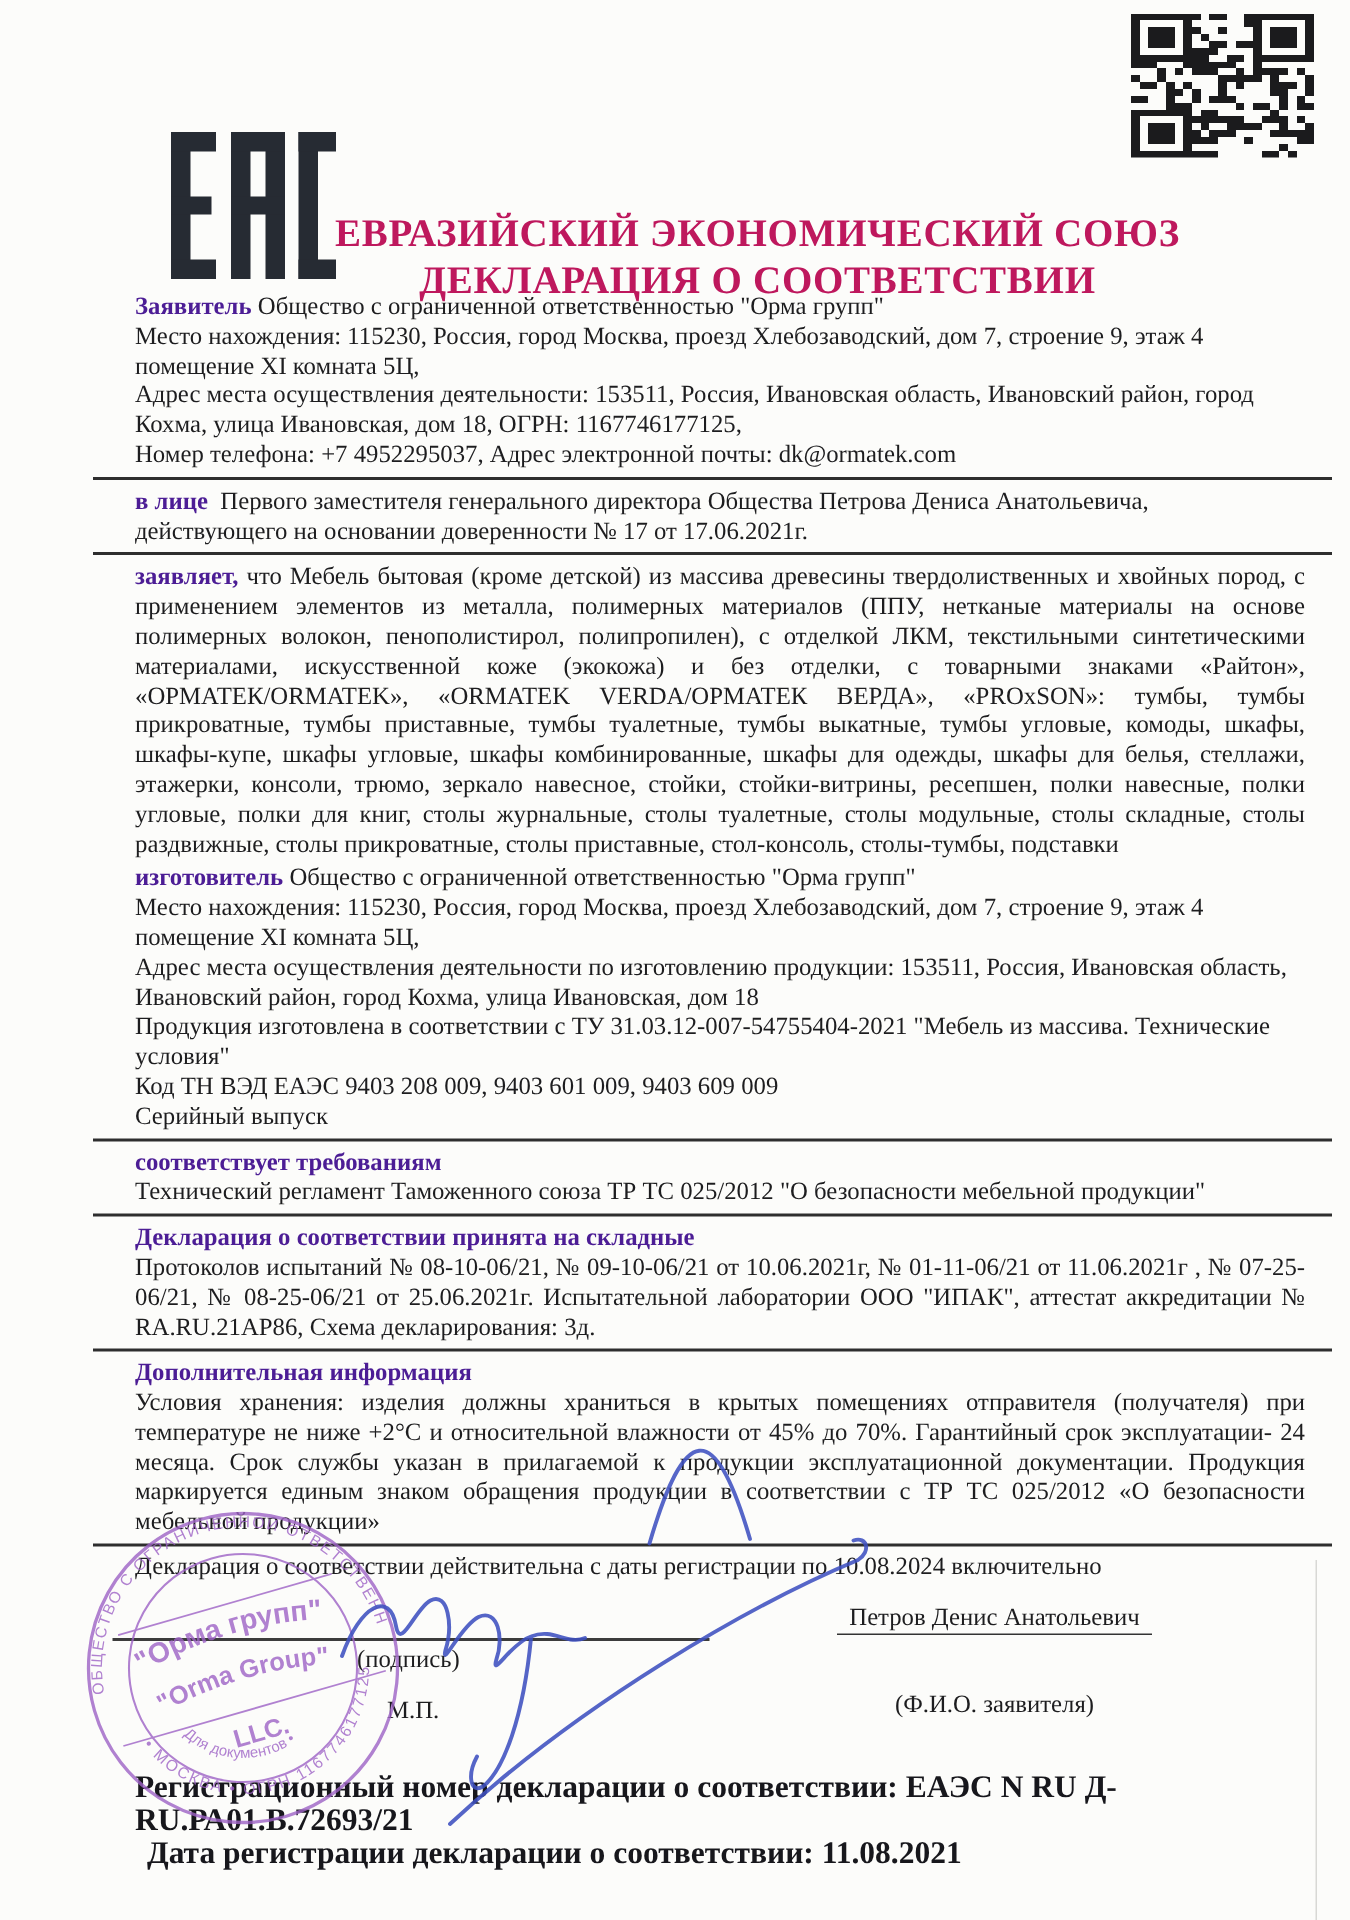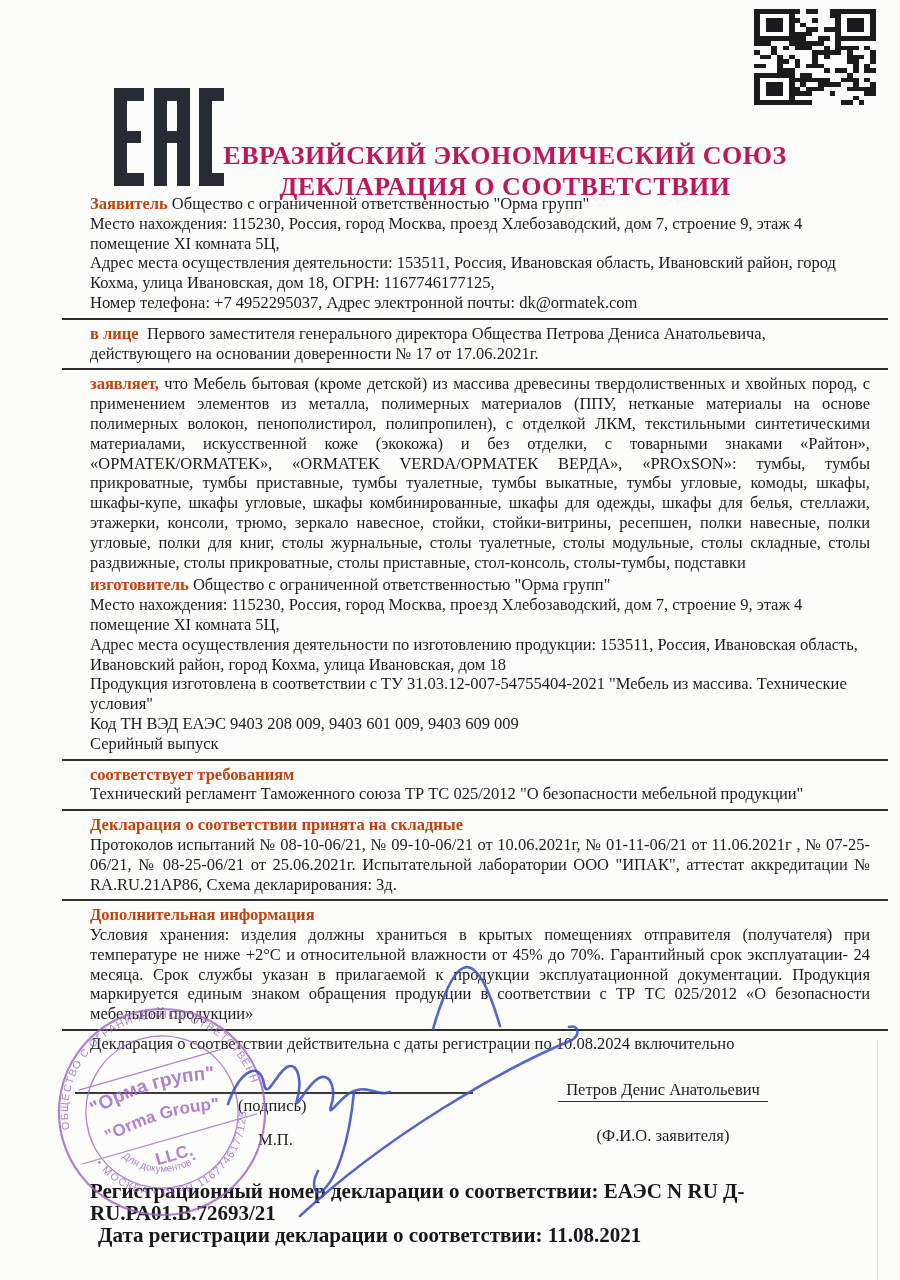--- a/index.html
+++ b/index.html
@@ -8,34 +8,34 @@
   .scan-edge{position:absolute;left:877px;top:1040px;width:1px;height:240px;background:#c9c9c4;opacity:.7;}
 
   
   .eac-logo{position:absolute;left:113px;top:88px;width:112px;height:98px;}
   .qr{position:absolute;left:754px;top:9px;width:122px;height:96px;}
   .title{position:absolute;left:205px;top:94px;width:600px;text-align:center;font-weight:bold;
          font-size:26px;line-height:31px;letter-spacing:.5px;color:#be185d;margin-top:46px;}
 
   
   .content{position:absolute;left:90px;top:193px;width:780px;font-size:16.5px;line-height:19.8px;}
-  .content b{color:#c2410c;}
+  .content b{color:#4c1d95;}
   .rule{border-top:2.5px solid #2e2e2e;margin:3px -18px 3px -28px;height:0;}
   .just{text-align:justify;margin:0;}
   p{margin:0;}
   .sec{padding:1px 0 2px 0;}
 
   
   .bottom{position:relative;}
   .validity{font-weight:normal;margin-top:2px;}
   .sigrow{position:relative;height:118px;}
   .sig-line{position:absolute;left:-15px;top:38px;width:398px;border-top:2px solid #3c3c3c;}
   .sig-caption{position:absolute;left:148px;top:42px;}
   .mp{position:absolute;left:168px;top:76px;}
-  .fio{position:absolute;left:468px;top:26px;width:210px;text-align:center;border-bottom:1.5px solid #333;padding-bottom:1px;}
+  .fio{position:absolute;left:468px;top:14px;width:210px;text-align:center;border-bottom:1.5px solid #333;padding-bottom:1px;}
   .fio-caption{position:absolute;left:468px;top:40px;width:210px;text-align:center;margin-top:32px;}
   .reg{font-weight:bold;font-size:21px;line-height:22px;margin-top:8px;color:#17171c;}
   .reg .l2{padding-left:8px;}
 
   
   .stamp{position:absolute;left:-36px;top:-30px;width:216px;height:216px;transform:rotate(-16deg);opacity:.8;}
   .stamp text{font-family:"Liberation Sans","DejaVu Sans",sans-serif;}
   .autograph{position:absolute;left:58px;top:-100px;width:470px;height:300px;pointer-events:none;}
 </style>
 </head>

